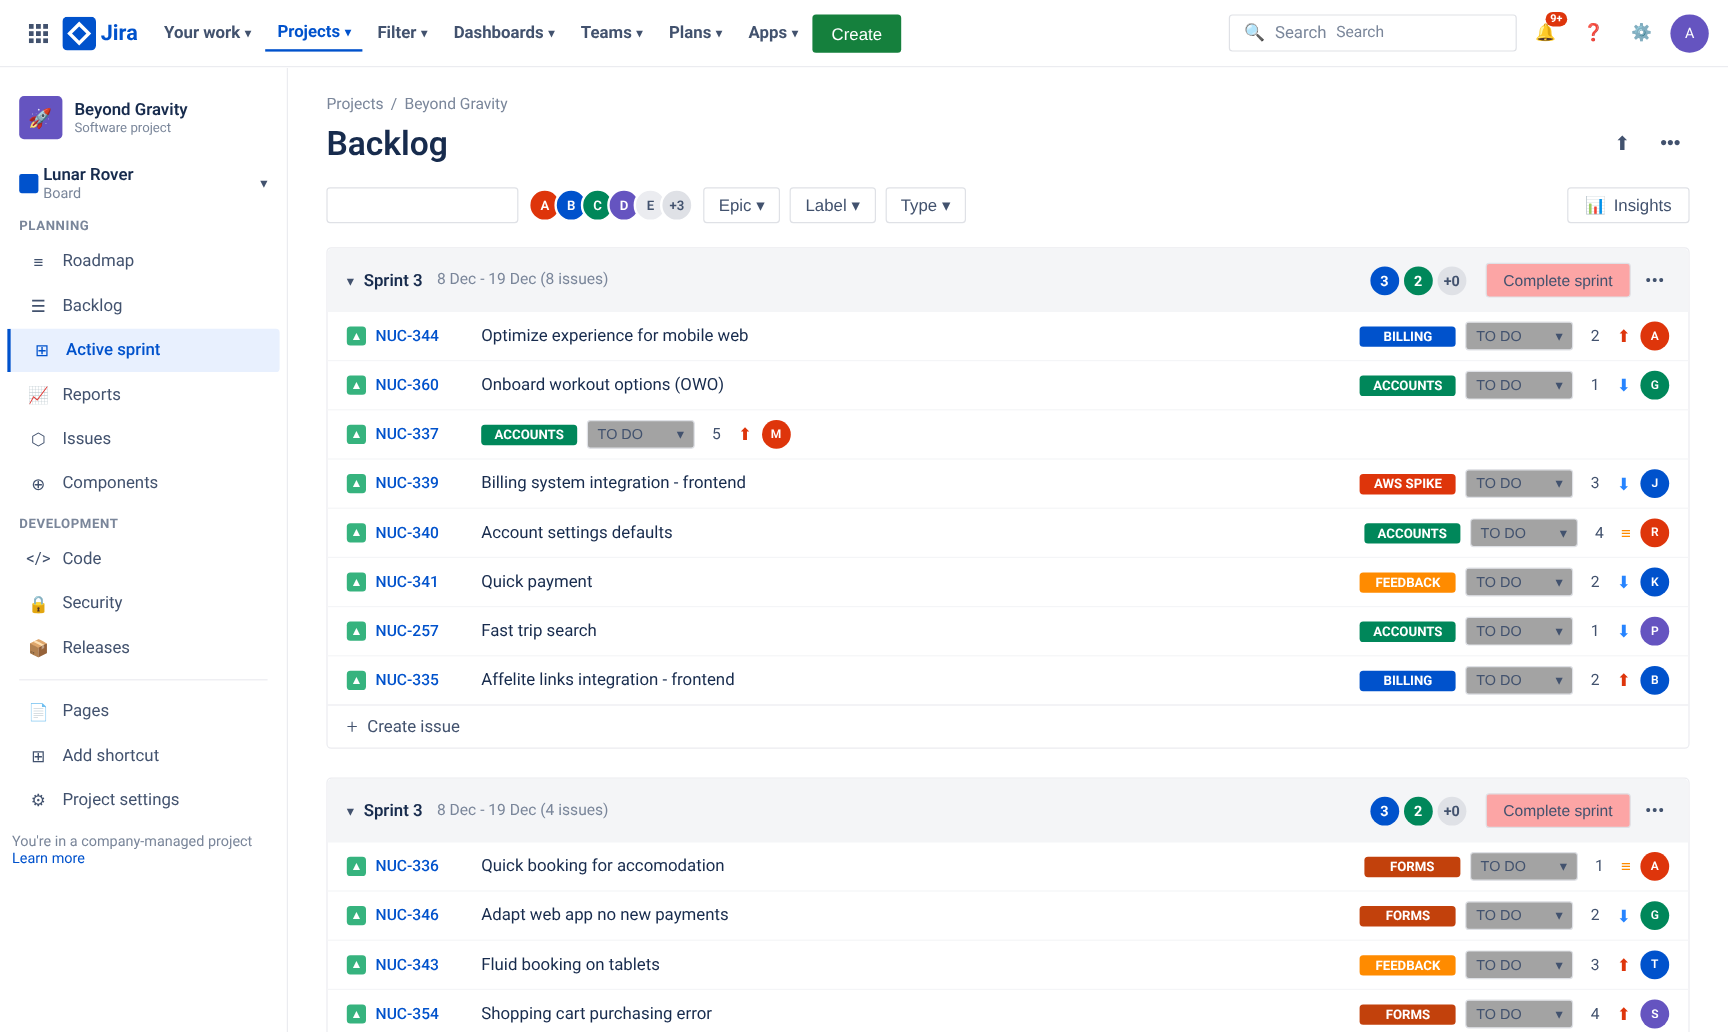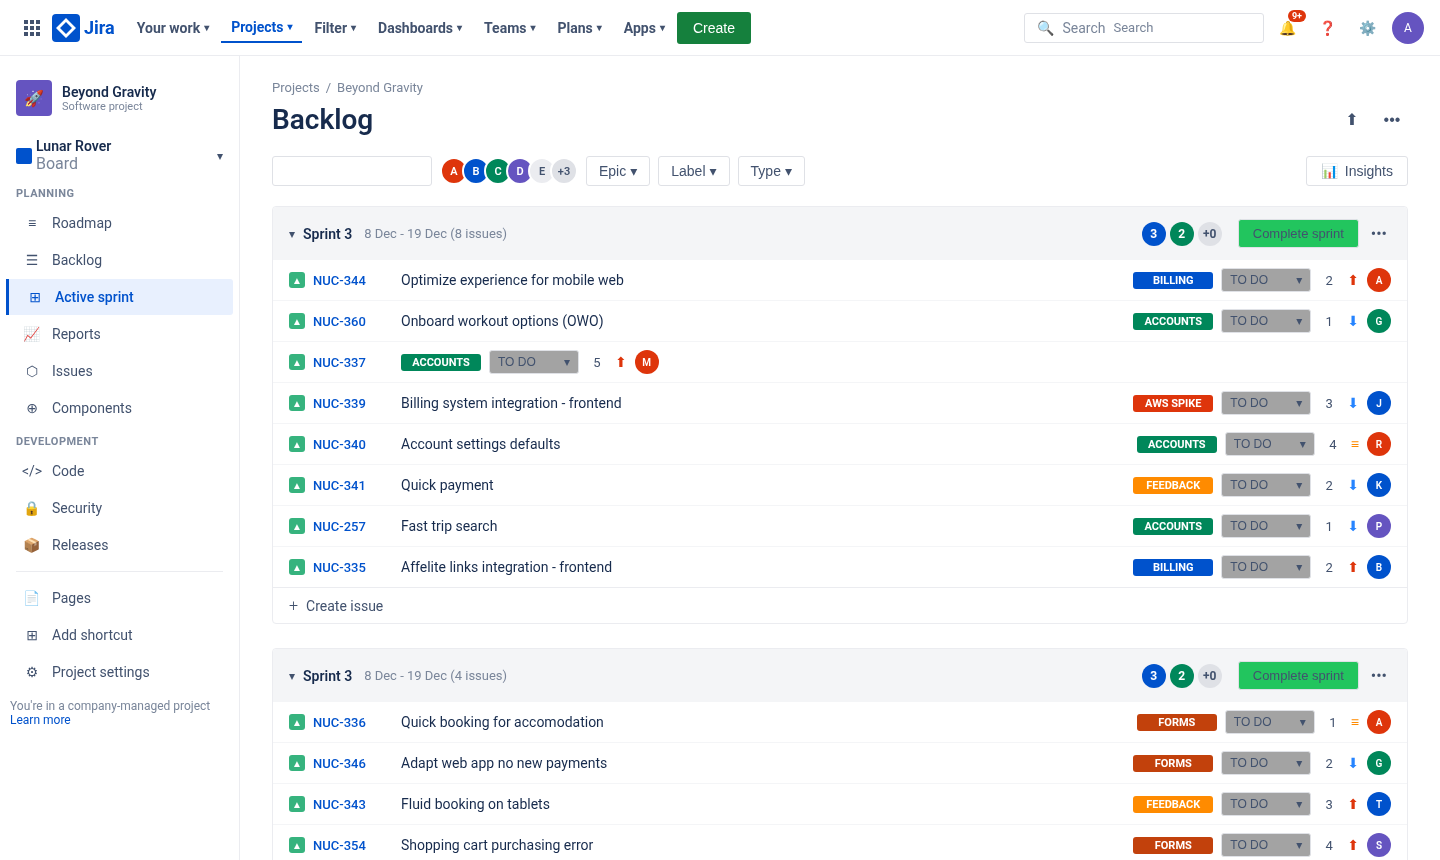--- a/index.html
+++ b/index.html
@@ -34,21 +34,21 @@
     .sidebar-item { display: flex; align-items: center; gap: 10px; padding: 8px 16px; cursor: pointer; color: #42526E; font-size: 14px; border-radius: 3px; margin: 1px 6px; }
     .sidebar-item.active { background: #E8F0FE; color: #0052CC; font-weight: 500; }
     .sidebar-icon { width: 20px; height: 20px; display: flex; align-items: center; justify-content: center; font-size: 14px; flex-shrink: 0; }
     .sidebar-item-label { flex: 1; }
     .board-item { position: relative; }
     .sidebar-divider { height: 1px; background: #EBECF0; margin: 8px 16px; }
     .sidebar-bottom { padding: 8px 10px; font-size: 12px; color: #7A869A; }
     .sidebar-bottom a { color: #0052CC; text-decoration: none; }
     .lunar-rover-section { display: flex; align-items: center; gap: 4px; padding: 6px 16px; cursor: pointer; }
     .lunar-rover-label { font-size: 14px; font-weight: 600; color: #172B4D; flex: 1; }
-    .lunar-rover-sublabel { font-size: 16px; color: #7A869A; }
+    .lunar-rover-sublabel { font-size: 12px; color: #7A869A; }
     .chevron-btn { font-size: 12px; color: #42526E; }
 
     
     .main { margin-left: 240px; flex: 1; padding: 24px 32px; background: #fff; min-height: calc(100vh - 56px); }
     .breadcrumb { display: flex; align-items: center; gap: 6px; font-size: 13px; color: #7A869A; margin-bottom: 8px; }
     .breadcrumb a { color: #7A869A; text-decoration: none; }
     .page-title-row { display: flex; align-items: center; justify-content: space-between; margin-bottom: 20px; }
     .page-title { font-size: 28px; font-weight: 600; color: #172B4D; }
     .title-actions { display: flex; gap: 8px; }
     .icon-btn { width: 32px; height: 32px; border: none; background: transparent; border-radius: 3px; cursor: pointer; display: flex; align-items: center; justify-content: center; color: #42526E; font-size: 16px; }
@@ -69,21 +69,21 @@
     .sprint-section { margin-bottom: 24px; border: 1px solid #EBECF0; border-radius: 4px; }
     .sprint-header { display: flex; align-items: center; padding: 12px 16px; background: #F4F5F7; border-radius: 4px 4px 0 0; gap: 8px; }
     .sprint-chevron { cursor: pointer; color: #42526E; font-size: 12px; }
     .sprint-title { font-size: 14px; font-weight: 600; color: #172B4D; }
     .sprint-dates { font-size: 13px; color: #7A869A; margin-left: 4px; }
     .sprint-badges { display: flex; gap: 4px; margin-left: auto; }
     .sprint-badge { width: 24px; height: 24px; border-radius: 50%; display: flex; align-items: center; justify-content: center; font-size: 12px; font-weight: 700; color: #fff; }
     .badge-blue { background: #0052CC; }
     .badge-green { background: #00875A; }
     .badge-gray { background: #DFE1E6; color: #42526E; }
-    .complete-sprint-btn { padding: 6px 14px; border: 1px solid #DFE1E6; border-radius: 3px; background: #22c55e; cursor: pointer; font-size: 13px; font-weight: 500; color: #42526E; margin-left: 8px; }
+    .complete-sprint-btn { padding: 6px 14px; border: 1px solid #DFE1E6; border-radius: 3px; background: #fca5a5; cursor: pointer; font-size: 13px; font-weight: 500; color: #42526E; margin-left: 8px; }
     .sprint-more { cursor: pointer; color: #42526E; font-size: 16px; padding: 4px; }
 
     
     .issue-table { width: 100%; }
     .issue-row { display: flex; align-items: center; padding: 8px 16px; border-bottom: 1px solid #F4F5F7; gap: 8px; cursor: pointer; }
     .issue-row:last-child { border-bottom: none; }
     .issue-type-icon { width: 16px; height: 16px; border-radius: 3px; background: #36B37E; display: flex; align-items: center; justify-content: center; color: #fff; font-size: 10px; flex-shrink: 0; }
     .issue-key { font-size: 13px; color: #0052CC; min-width: 80px; flex-shrink: 0; font-weight: 500; }
     .issue-summary { flex: 1; font-size: 14px; color: #172B4D; }
     .issue-label { padding: 2px 8px; border-radius: 3px; font-size: 11px; font-weight: 700; color: #fff; min-width: 80px; text-align: center; flex-shrink: 0; }

